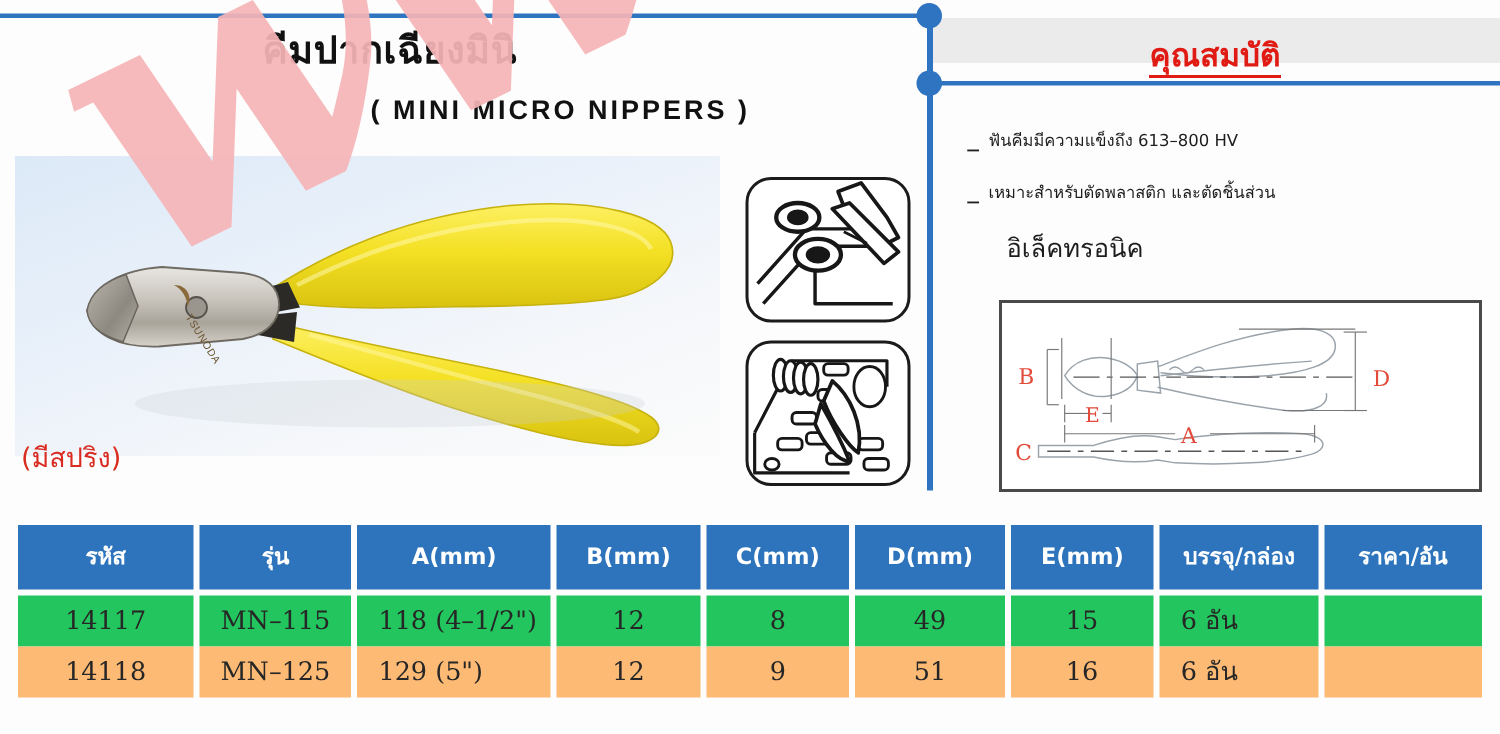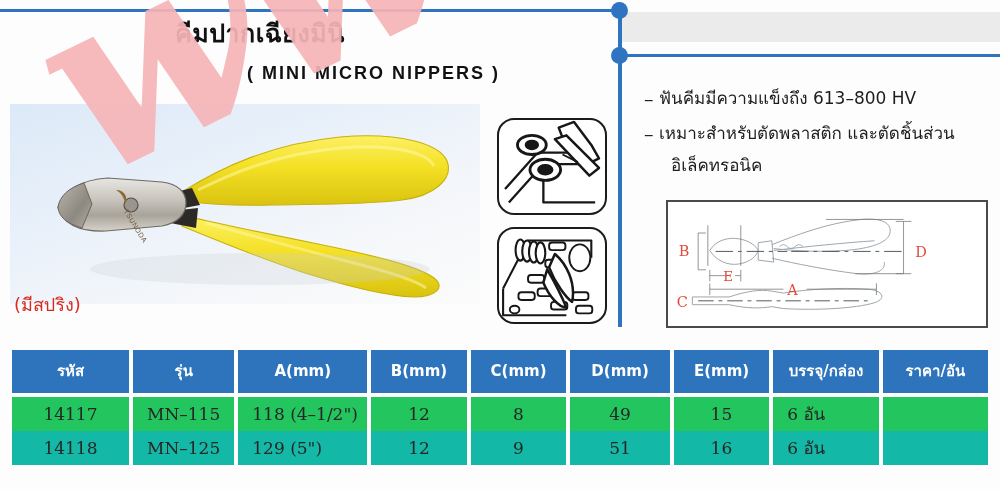--- a/index.html
+++ b/index.html
@@ -78,21 +78,21 @@
   }
 
   
   .features { position: absolute; left: 644px; top: 86px; width: 350px; z-index: 20; }
   .feat-row { display: flex; align-items: flex-start; margin-bottom: 7px; }
   .feat-dash {
     font-family: "DejaVu Serif", serif; font-size: 19px; color: #222;
     width: 15px; flex: 0 0 15px; line-height: 1.45;
   }
   .feat-text {
-    font-family: "DejaVu Sans", sans-serif; font-size: 17px; color: #1d1d1d;
+    font-family: "DejaVu Sans", sans-serif; font-size: 11px; color: #1d1d1d;
     line-height: 1.45;
   }
   .feat-cont {
     font-family: "DejaVu Sans", sans-serif; font-size: 17px; color: #1d1d1d;
     margin-left: 27px; margin-top: -4px;
   }
 
   
   .photo {
     position: absolute; left: 10px; top: 104px; width: 470px; height: 200px;
@@ -135,38 +135,41 @@
   }
   .tbody { margin-top: 4px; }
   .trow { display: flex; gap: 4px; }
   .td {
     font-family: "DejaVu Serif", serif;
     font-size: 17px; color: #262626;
     height: 34px; line-height: 34px; text-align: center;
     white-space: nowrap; overflow: hidden;
   }
   .row-a .td { background: #22c55e; }
-  .row-b .td { background: #14b8a6; }
+  .row-b .td { background: #fdba74; }
   .td-a { text-align: left; padding-left: 14px; }
 </style>
 </head>
 <body>
 
 <div class="page">
 
   <div class="band-grey"></div>
   <div class="rule-top"></div>
   <div class="rule-right"></div>
   <div class="divider-v"></div>
   <div class="dot dot-a"></div>
   <div class="dot dot-b"></div>
 
   <div class="title-th">คีมปากเฉียงมินิ</div>
   <div class="title-en">( MINI MICRO NIPPERS )</div>
 
+  <div class="feature-head">
+    <span class="ft">คุณสมบัติ</span>
+  </div>
 
   <div class="features">
     <div class="feat-row">
       <span class="feat-dash">–</span>
       <span class="feat-text">ฟันคีมมีความแข็งถึง 613–800 HV</span>
     </div>
     <div class="feat-row">
       <span class="feat-dash">–</span>
       <span class="feat-text">เหมาะสำหรับตัดพลาสติก และตัดชิ้นส่วน</span>
     </div>

